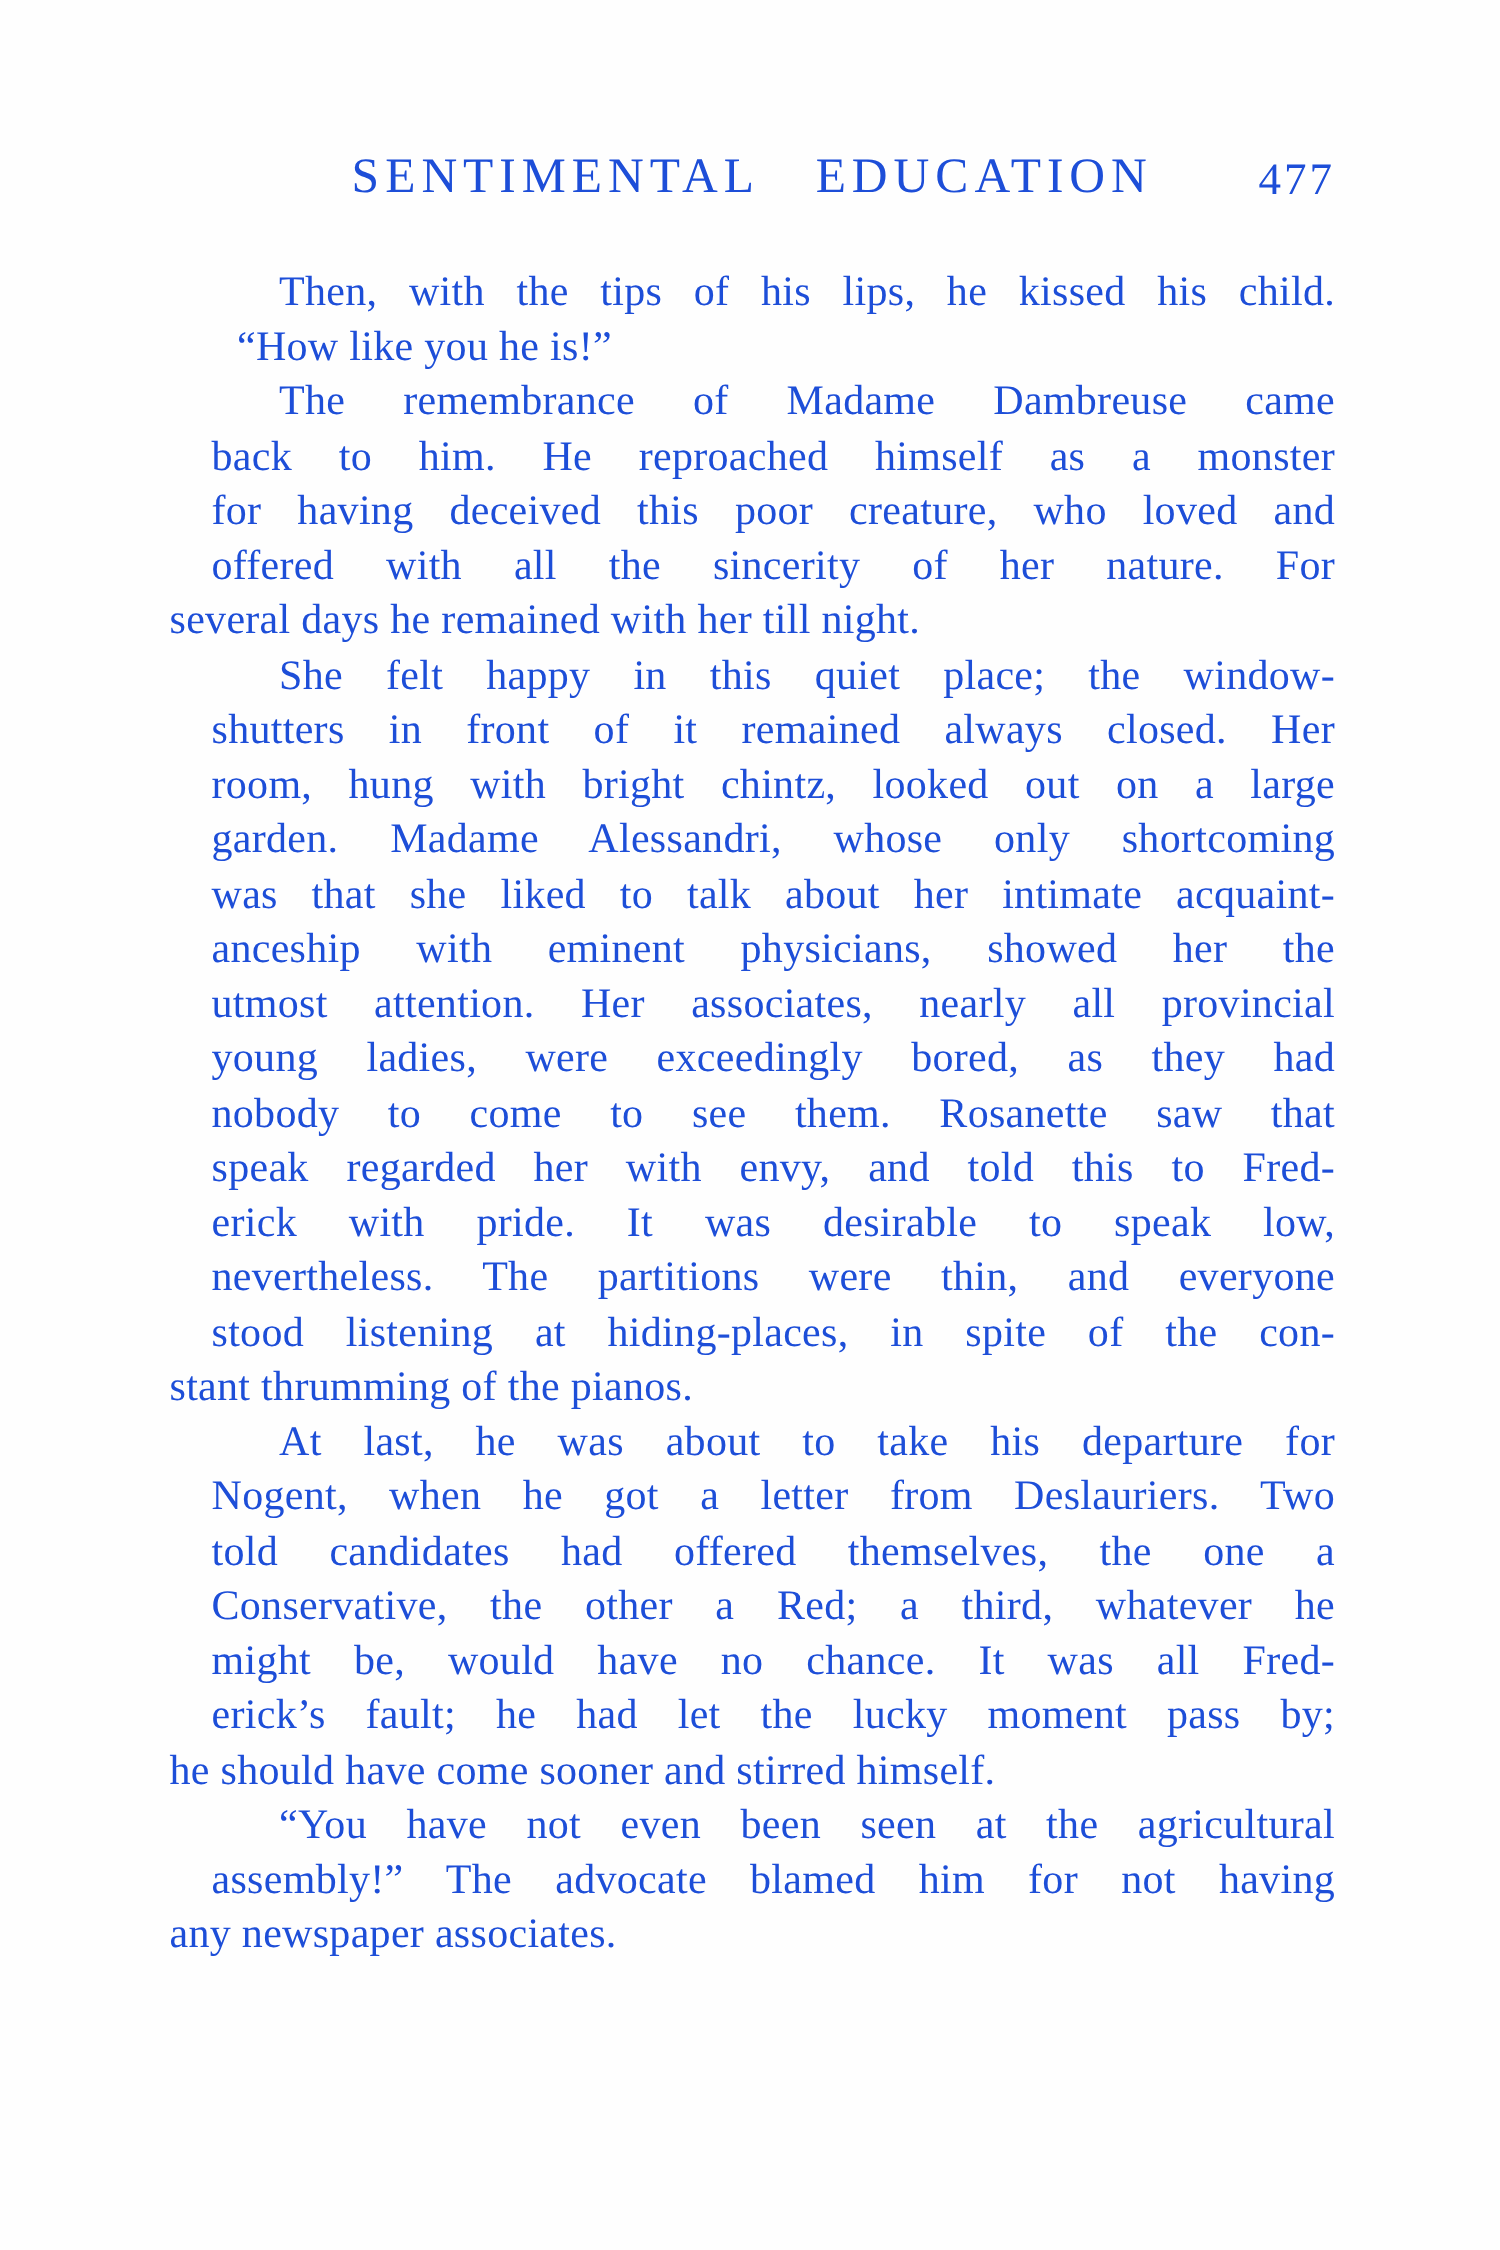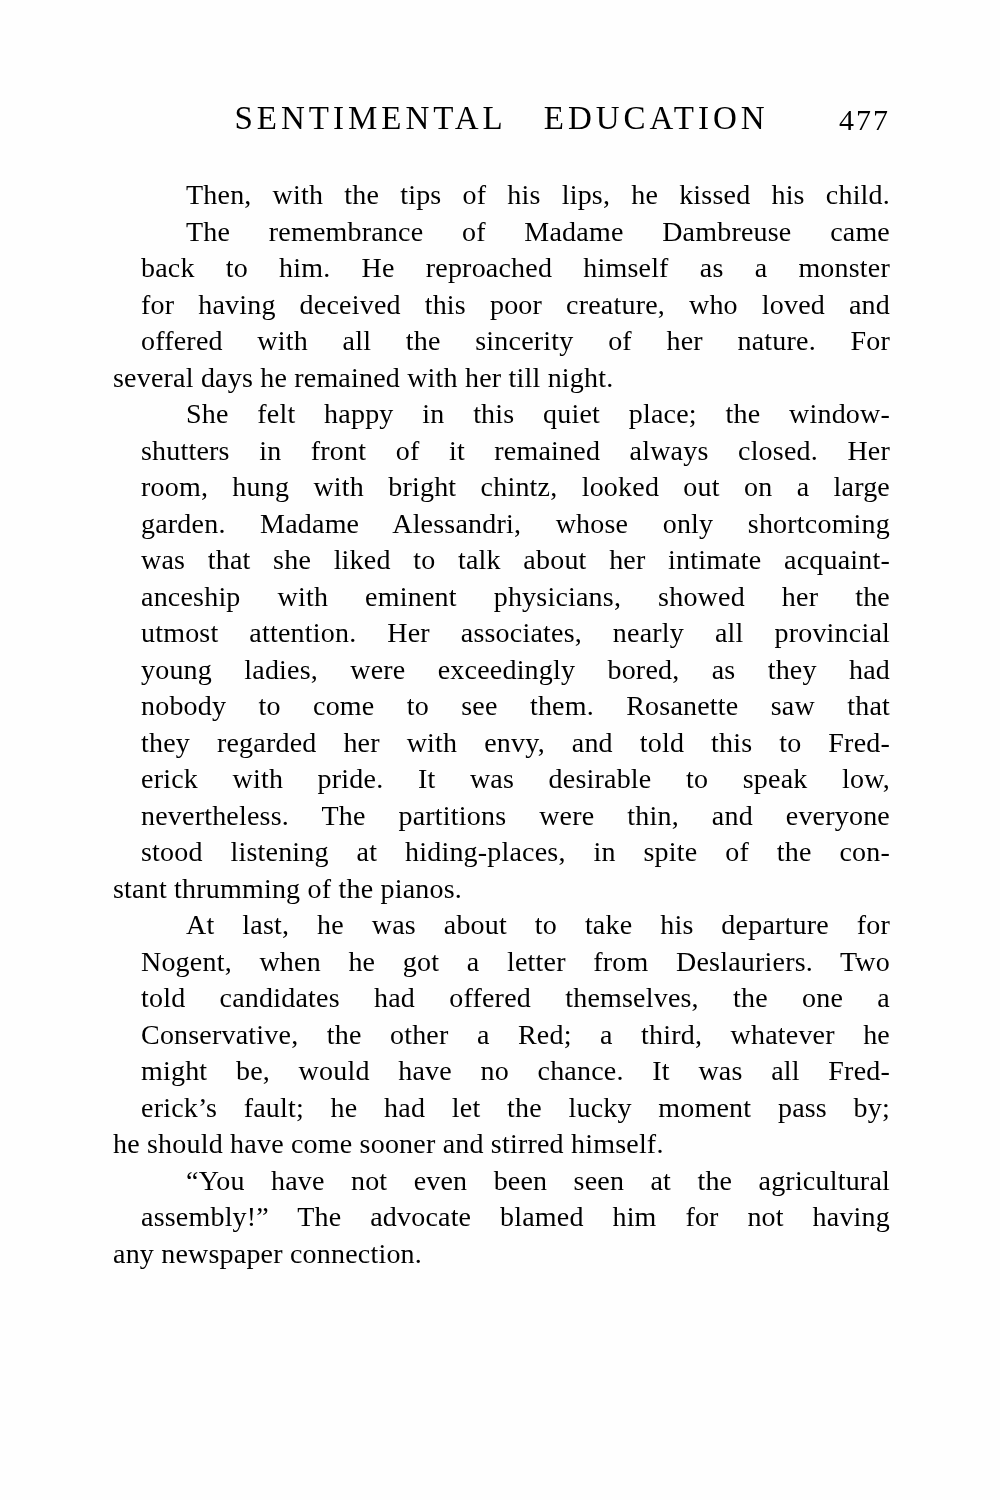--- a/index.html
+++ b/index.html
@@ -6,21 +6,21 @@
     margin: 0;
     padding: 0;
     background: #ffffff;
   }
   .page {
     position: relative;
     width: 1000px;
     height: 1500px;
     background: #fefefe;
     font-family: "Liberation Serif", serif;
-    color: #000000;
+    color: #1d4ed8;
     overflow: hidden;
   }
   .column {
     position: absolute;
     left: 113px;
     top: 100px;
     width: 777px;
   }
   .running-header {
     position: relative;
@@ -66,51 +66,54 @@
   <div class="column">
     <div class="running-header">
       <span class="running-title">SENTIMENTAL EDUCATION</span>
       <span class="page-number">477</span>
     </div>
     <div class="page-body">
         <div class="paragraph">
           <div class="line first justified"><span class="line-text">Then, with the tips of his lips, he kissed his child.</span></div>
         </div>
         <div class="paragraph">
+          <div class="line first"><span class="line-text">“How like you he is!”</span></div>
+        </div>
+        <div class="paragraph">
           <div class="line first justified"><span class="line-text">The remembrance of Madame Dambreuse came</span></div>
           <div class="line justified"><span class="line-text">back to him. He reproached himself as a monster</span></div>
           <div class="line justified"><span class="line-text">for having deceived this poor creature, who loved and</span></div>
           <div class="line justified"><span class="line-text">offered with all the sincerity of her nature. For</span></div>
           <div class="line"><span class="line-text">several days he remained with her till night.</span></div>
         </div>
         <div class="paragraph">
           <div class="line first justified"><span class="line-text">She felt happy in this quiet place; the window-</span></div>
           <div class="line justified"><span class="line-text">shutters in front of it remained always closed. Her</span></div>
           <div class="line justified"><span class="line-text">room, hung with bright chintz, looked out on a large</span></div>
           <div class="line justified"><span class="line-text">garden. Madame Alessandri, whose only shortcoming</span></div>
           <div class="line justified"><span class="line-text">was that she liked to talk about her intimate acquaint-</span></div>
           <div class="line justified"><span class="line-text">anceship with eminent physicians, showed her the</span></div>
           <div class="line justified"><span class="line-text">utmost attention. Her associates, nearly all provincial</span></div>
           <div class="line justified"><span class="line-text">young ladies, were exceedingly bored, as they had</span></div>
           <div class="line justified"><span class="line-text">nobody to come to see them. Rosanette saw that</span></div>
-          <div class="line justified"><span class="line-text">they regarded her with envy, and told this to Fred-</span></div>
+          <div class="line justified"><span class="line-text">speak regarded her with envy, and told this to Fred-</span></div>
           <div class="line justified"><span class="line-text">erick with pride. It was desirable to speak low,</span></div>
           <div class="line justified"><span class="line-text">nevertheless. The partitions were thin, and everyone</span></div>
           <div class="line justified"><span class="line-text">stood listening at hiding-places, in spite of the con-</span></div>
           <div class="line"><span class="line-text">stant thrumming of the pianos.</span></div>
         </div>
         <div class="paragraph">
           <div class="line first justified"><span class="line-text">At last, he was about to take his departure for</span></div>
           <div class="line justified"><span class="line-text">Nogent, when he got a letter from Deslauriers. Two</span></div>
           <div class="line justified"><span class="line-text">told candidates had offered themselves, the one a</span></div>
           <div class="line justified"><span class="line-text">Conservative, the other a Red; a third, whatever he</span></div>
           <div class="line justified"><span class="line-text">might be, would have no chance. It was all Fred-</span></div>
           <div class="line justified"><span class="line-text">erick’s fault; he had let the lucky moment pass by;</span></div>
           <div class="line"><span class="line-text">he should have come sooner and stirred himself.</span></div>
         </div>
         <div class="paragraph">
           <div class="line first justified"><span class="line-text">“You have not even been seen at the agricultural</span></div>
           <div class="line justified"><span class="line-text">assembly!” The advocate blamed him for not having</span></div>
-          <div class="line"><span class="line-text">any newspaper connection.</span></div>
+          <div class="line"><span class="line-text">any newspaper associates.</span></div>
         </div>
       </div>
   </div>
 </div>
 
 </body></html>

